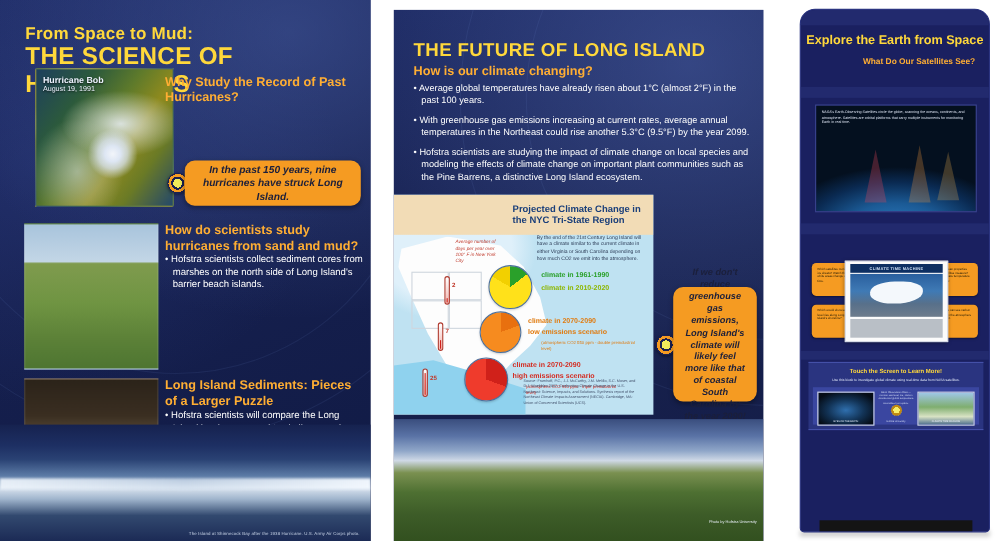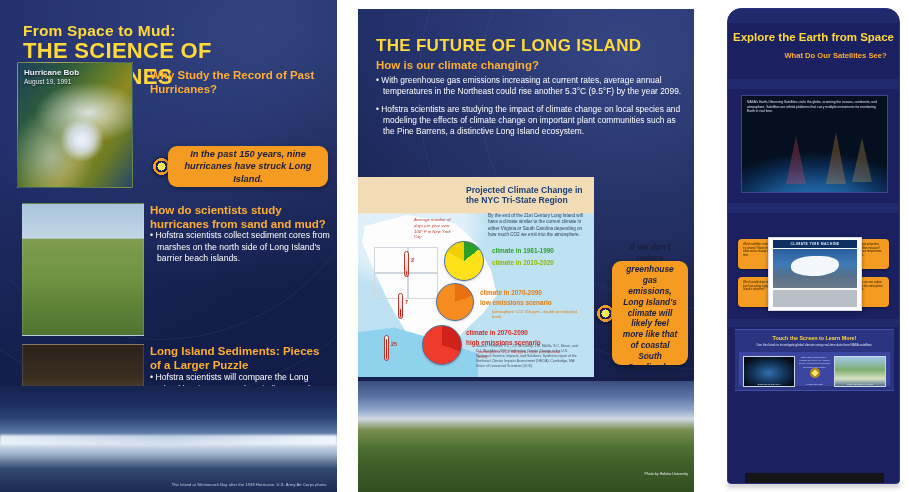--- a/index.html
+++ b/index.html
@@ -30,21 +30,21 @@
   }
   .lp-title-b {
     position:absolute; left:23px; top:38px;
     color:#ffd83b; font-size:22px; font-weight:700; letter-spacing:.3px;
   }
 
   .photo { position:absolute; overflow:hidden; background:#254; }
 
   
   .ph-hurricane {
-    left:17px; top:62px; width:116px; height:126px;
+    left:32px; top:62px; width:126px; height:126px;
     background:
       radial-gradient(circle at 56% 62%, #f2f5fa 0%, #dde6f3 7%, rgba(220,230,245,.75) 13%, rgba(200,215,240,0) 22%),
       radial-gradient(ellipse 90px 50px at 62% 40%, rgba(235,242,252,.85) 0%, rgba(235,242,252,0) 60%),
       radial-gradient(ellipse 70px 80px at 30% 75%, rgba(225,235,250,.5) 0%, rgba(225,235,250,0) 60%),
       linear-gradient(125deg,#1d3f5e 0%, #2c5a3c 26%, #5e7a2b 46%, #8e8a1e 62%, #6a7a26 78%, #24486a 100%);
     border:1px solid rgba(255,255,255,.12);
   }
   .ph-caption-in {
     position:absolute; left:6px; top:5px; color:#eef3ff;
     font-size:6.5px; line-height:1.25; text-shadow:0 1px 2px rgba(0,0,0,.8);
@@ -354,20 +354,21 @@
     </div>
   </div>
 
   <div class="panel-mid">
     <div class="swirl" style="left:60px;top:-200px;width:560px;height:560px;"></div>
     <div class="swirl" style="left:120px;top:-140px;width:440px;height:440px;"></div>
 
     <div class="mp-title">THE FUTURE OF LONG ISLAND</div>
     <div class="mp-sub">How is our climate changing?</div>
     <div class="mp-body">
+      <p>Average global temperatures have already risen about 1°C (almost 2°F) in the past 100 years.</p>
       <p>With greenhouse gas emissions increasing at current rates, average annual temperatures in the Northeast could rise another 5.3°C (9.5°F) by the year 2099.</p>
       <p>Hofstra scientists are studying the impact of climate change on local species and modeling the effects of climate change on important plant communities such as the Pine Barrens, a distinctive Long Island ecosystem.</p>
     </div>
 
     <div class="mapbox">
       <div class="map-land"></div>
       <div class="map-usa"></div>
       <div class="map-grid" style="left:16px;top:70px;width:34px;height:26px;"></div>
       <div class="map-grid" style="left:16px;top:96px;width:34px;height:26px;"></div>
       <div class="map-grid" style="left:50px;top:70px;width:30px;height:26px;"></div>

